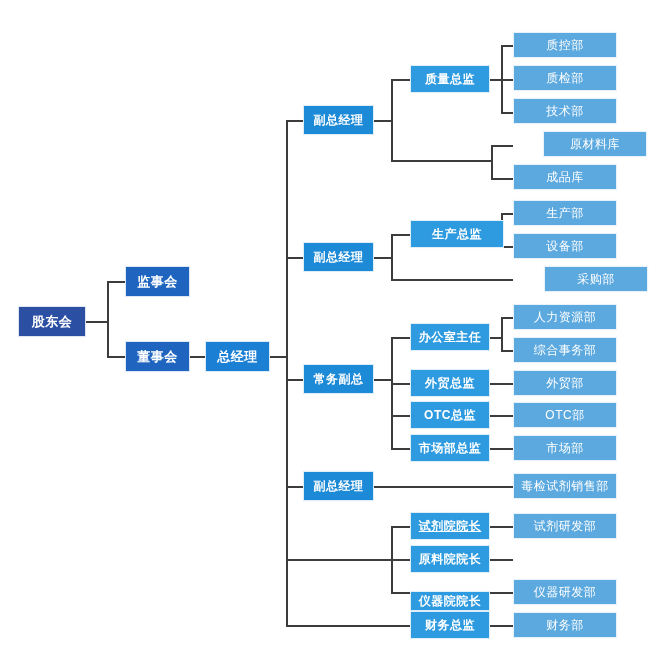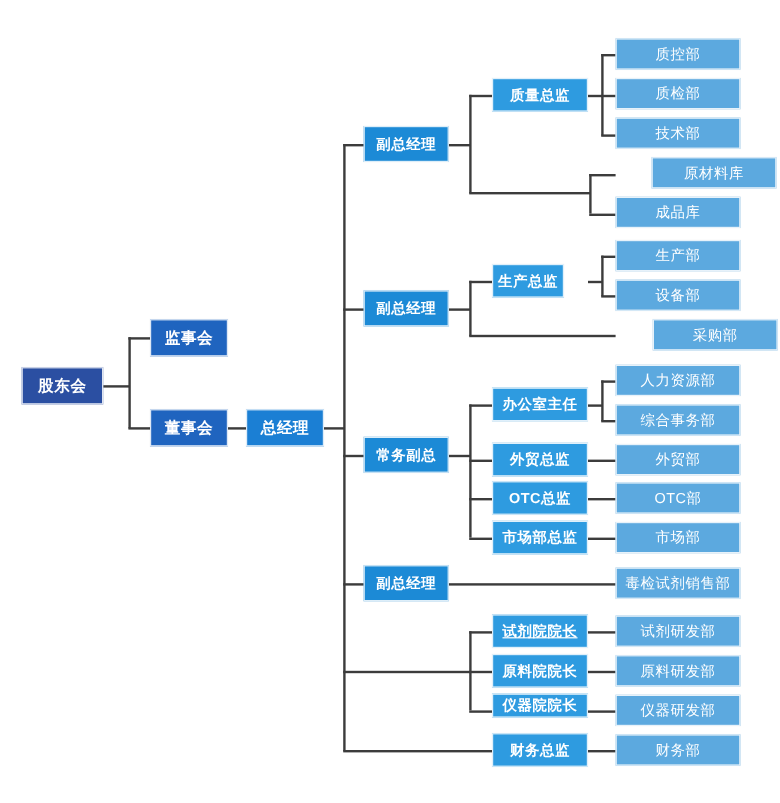--- a/index.html
+++ b/index.html
@@ -130,35 +130,35 @@
   <div class="node lvl-vp" style="left:303px; top:105px; width:71px; height:30px;">副总经理</div>
 
   <div class="node lvl-vp" style="left:303px; top:242px; width:71px; height:30px;">副总经理</div>
 
   <div class="node lvl-vp" style="left:303px; top:364px; width:71px; height:30px;">常务副总</div>
 
   <div class="node lvl-vp" style="left:303px; top:471px; width:71px; height:30px;">副总经理</div>
 
   <div class="node lvl-dir" style="left:410px; top:65px; width:80px; height:28px;">质量总监</div>
 
-  <div class="node lvl-dir" style="left:410px; top:220px; width:60px; height:28px;">生产总监</div>
+  <div class="node lvl-dir" style="left:410px; top:220px; width:94px; height:28px;">生产总监</div>
 
   <div class="node lvl-dir" style="left:410px; top:323px; width:80px; height:28px;">办公室主任</div>
 
   <div class="node lvl-dir" style="left:410px; top:369px; width:80px; height:28px;">外贸总监</div>
 
   <div class="node lvl-dir" style="left:410px; top:401px; width:80px; height:28px;">OTC总监</div>
 
   <div class="node lvl-dir" style="left:410px; top:434px; width:80px; height:28px;">市场部总监</div>
 
   <div class="node lvl-dir" style="left:410px; top:512px; width:80px; height:28px;text-decoration:underline;">试剂院院长</div>
 
   <div class="node lvl-dir" style="left:410px; top:545px; width:80px; height:28px;">原料院院长</div>
 
-  <div class="node lvl-dir" style="left:410px; top:578px; width:80px; height:20px;">仪器院院长</div>
+  <div class="node lvl-dir" style="left:410px; top:591px; width:80px; height:20px;">仪器院院长</div>
 
   <div class="node lvl-dir" style="left:410px; top:611px; width:80px; height:28px;">财务总监</div>
 
   <div class="node lvl-dept" style="left:513px; top:32px; width:104px; height:26px;">质控部</div>
 
   <div class="node lvl-dept" style="left:513px; top:98px; width:104px; height:26px;">技术部</div>
 
   <div class="node lvl-dept" style="left:513px; top:65px; width:104px; height:26px;">质检部</div>
 
   <div class="node lvl-dept" style="left:543px; top:131px; width:104px; height:26px;">原材料库</div>
@@ -178,19 +178,18 @@
   <div class="node lvl-dept" style="left:513px; top:370px; width:104px; height:26px;">外贸部</div>
 
   <div class="node lvl-dept" style="left:513px; top:402px; width:104px; height:26px;">OTC部</div>
 
   <div class="node lvl-dept" style="left:513px; top:435px; width:104px; height:26px;">市场部</div>
 
   <div class="node lvl-dept" style="left:513px; top:473px; width:104px; height:26px;">毒检试剂销售部</div>
 
   <div class="node lvl-dept" style="left:513px; top:513px; width:104px; height:26px;">试剂研发部</div>
 
-  <div class="node lvl-dept" style="left:513px; top:546px; width:104px; height:26px;">原料研发部</div>
 
   <div class="node lvl-dept" style="left:513px; top:579px; width:104px; height:26px;">仪器研发部</div>
 
   <div class="node lvl-dept" style="left:513px; top:612px; width:104px; height:26px;">财务部</div>
 
 </div>
 
 </body></html>

